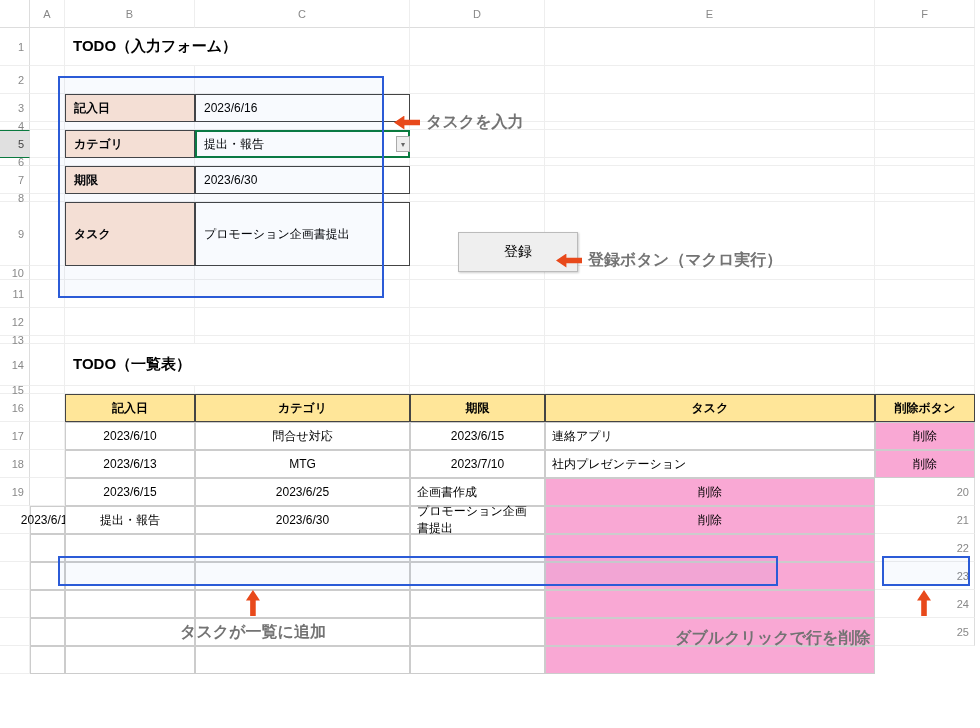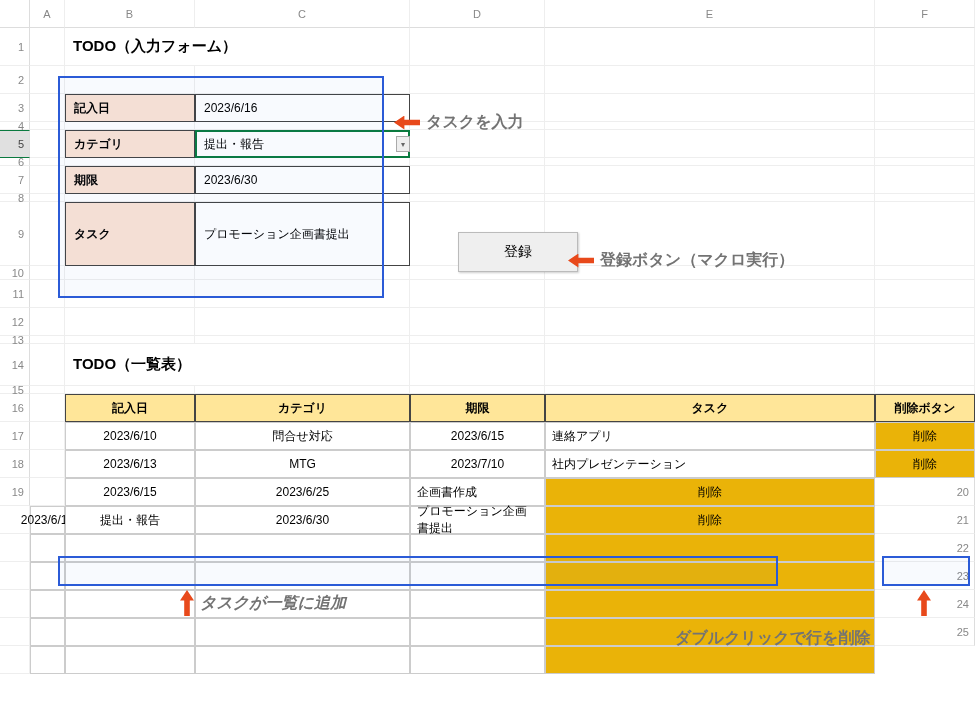--- a/index.html
+++ b/index.html
@@ -22,28 +22,28 @@
 
 .register-btn { position: absolute; left: 418px; top: 232px; width: 120px; height: 40px; background: #efefef; border: 1px solid #bbb; box-shadow: 1px 1px 2px rgba(0,0,0,.2); display: flex; align-items: center; justify-content: center; font-size: 14px; cursor: pointer; margin-left: 40px; }
 
 .callout { position: absolute; color: #737373; font-weight: bold; font-size: 16px; display: flex; align-items: center; gap: 6px; }
 .arrow-left { display: inline-block; width: 26px; height: 14px; background: #e8491b; clip-path: polygon(0 50%, 40% 0, 40% 30%, 100% 30%, 100% 70%, 40% 70%, 40% 100%); }
 .arrow-up { display: inline-block; width: 14px; height: 26px; background: #e8491b; clip-path: polygon(50% 0, 100% 40%, 70% 40%, 70% 100%, 30% 100%, 30% 40%, 0 40%); }
 
 .thdr { background: #ffe699; border: 1px solid #444; font-weight: bold; justify-content: center; }
 .tcell { border: 1px solid #ccc; padding: 12px 6px; }
 .tcell.center { justify-content: center; }
-.tcell.delcol { background: #eab308; justify-content: center; }
+.tcell.delcol { background: #f9a8d4; justify-content: center; }
 
 .hl-box { position: absolute; border: 2px solid #2b5bd7; background: rgba(43,91,215,0.03); pointer-events: none; }
 .hl-form { left: 58px; top: 76px; width: 326px; height: 222px; }
 .hl-newrow { left: 58px; top: 556px; width: 720px; height: 30px; }
 .hl-delbtn { left: 882px; top: 556px; width: 88px; height: 30px; }
 
-.callout-uptext { flex-direction: row; align-items: center; font-style: italic; }
+.callout-uptext { flex-direction: column; align-items: center; }
 
 .rowhead.sel { background: #e0e0e0; color: #444; border-top: 1px solid #0a7a3f; border-bottom: 1px solid #0a7a3f; }
 </style>
 </head>
 <body>
 
 <div class="sheet">
 
 <div class="grid" id="grid" style="grid-template-rows: 28px 38px 28px 28px 8px 28px 8px 28px 8px 64px 14px 28px 28px 8px 42px 8px 28px 28px 28px 28px 28px 28px 28px 28px 28px 28px;">
       <div class="corner"></div>
@@ -231,21 +231,21 @@
 <div class="hl-box hl-newrow"></div>
 <div class="hl-box hl-delbtn"></div>
 
 <div class="register-btn">登録</div>
 
 <div class="callout" style="left:394px; top:112px;">
   <span class="arrow-left"></span>
   <span>タスクを入力</span>
 </div>
 
-<div class="callout" style="left:568px; top:250px;text-align:right;">
+<div class="callout" style="left:556px; top:250px;text-align:right;">
   <span class="arrow-left"></span>
   <span>登録ボタン（マクロ実行）</span>
 </div>
 
 <div class="callout callout-uptext" style="left:180px; top:590px;">
   <span class="arrow-up"></span>
   <span>タスクが一覧に追加</span>
 </div>
 
 <div class="callout callout-uptext" style="left:882px; top:590px; align-items:center; transform:translateX(-50%); left:924px;">

